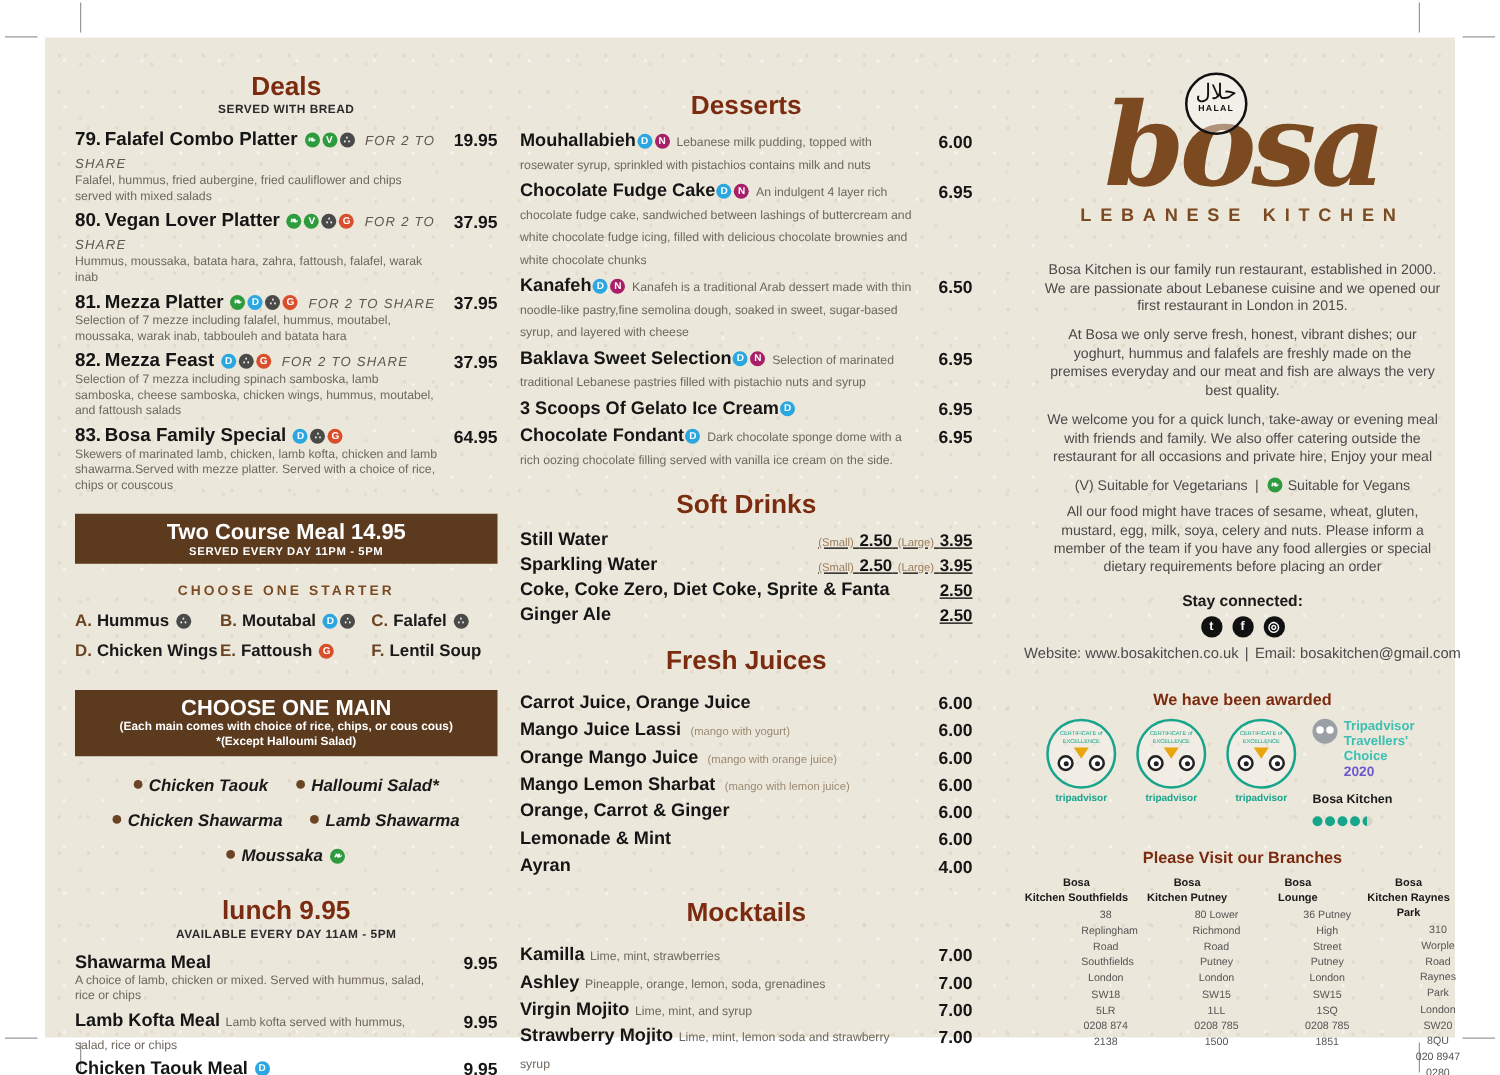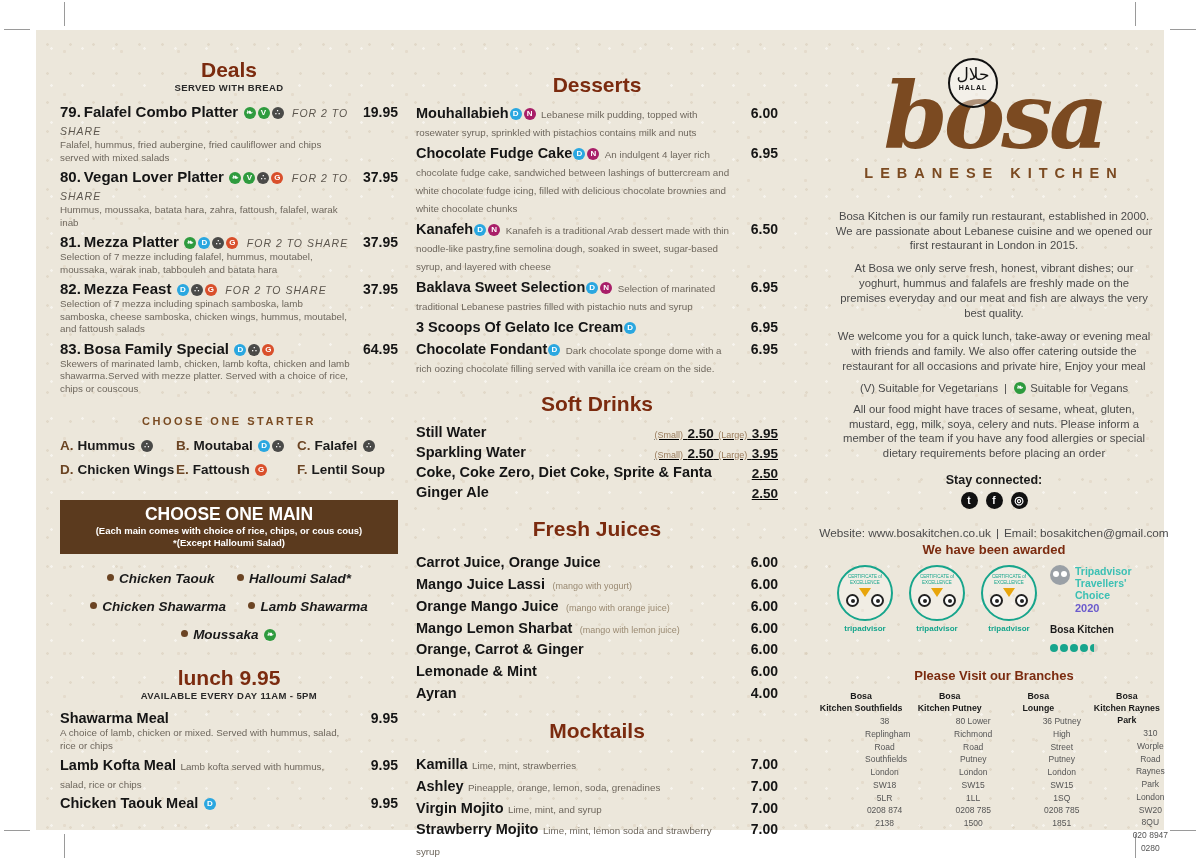--- a/index.html
+++ b/index.html
@@ -90,24 +90,24 @@
   .suitable { font-size:11.3px; color:#4a4a4a; margin-bottom:8px; }
   .suitable .sep { margin:0 6px; }
 
   .connect-title { text-align:center; font-weight:bold; font-size:12.5px; color:#1a1a1a; margin-top:4px; }
   .social { display:flex; justify-content:center; gap:8px; margin-top:5px; }
   .sicon { width:17px; height:17px; border-radius:50%; background:#111; color:#fff; display:flex;
            align-items:center; justify-content:center; font-size:10px; font-weight:bold; cursor:pointer; }
   .sicon.tw::before { content:"t"; }
   .sicon.fb::before { content:"f"; }
   .sicon.ig::before { content:"◎"; font-size:11px; }
-  .website { text-align:center; font-size:11.8px; color:#4a4a4a; margin-top:17px; }
+  .website { text-align:center; font-size:11.8px; color:#4a4a4a; margin-top:5px; }
   .website .sep { margin:0 5px; }
 
-  .awarded-title { text-align:center; color:#7b2b0f; font-weight:bold; font-size:13px; margin-top:2px; }
+  .awarded-title { text-align:center; color:#7b2b0f; font-weight:bold; font-size:13px; margin-top:23px; }
   .award-row { display:flex; justify-content:center; align-items:flex-start; gap:10px; margin-top:8px; }
   .cert { text-align:center; width:62px; }
   .cert-circle { width:56px; height:56px; margin:0 auto; border-radius:50%; border:2px solid #17a58c;
                  position:relative; background:rgba(255,255,255,.25); }
   .cert-top { font-size:4.5px; color:#17a58c; padding-top:7px; line-height:1.2; }
   .owl { position:relative; height:24px; margin-top:2px; }
   .beak { position:absolute; left:50%; top:1px; transform:translateX(-50%);
           width:0; height:0; border-left:6px solid transparent; border-right:6px solid transparent;
           border-top:9px solid #e8a50c; }
   .eye { position:absolute; top:7px; width:13px; height:13px; border-radius:50%; background:#fff; border:2.5px solid #222; }
@@ -193,20 +193,24 @@
 
           <div class="deal">
             <span class="num">83.</span><span class="iname lg">Bosa Family Special</span>
             <span class="icons"><span class="badge" style="background: rgb(42, 167, 224);">D</span><span class="badge" style="background: rgb(74, 74, 72);">∴</span><span class="badge" style="background: rgb(217, 79, 43);">G</span></span>
             
             <span class="price">64.95</span>
             <div class="idesc">Skewers of marinated lamb, chicken, lamb kofta, chicken and lamb shawarma.Served with mezze platter. Served with a choice of rice, chips or couscous</div>
           </div>
         </div>
 
+      <div class="banner">
+        <div class="banner-title">Two Course Meal  14.95</div>
+        <div class="banner-sub">SERVED EVERY DAY 11PM - 5PM</div>
+      </div>
 
       <div class="choose">CHOOSE ONE STARTER</div>
       <div class="starters">
 
           <div class="starter">
             <span class="slet">A.</span><span class="sname">Hummus</span>
             <span class="icons"><span class="badge" style="background: rgb(74, 74, 72);">∴</span></span>
           </div>
 
           <div class="starter">

